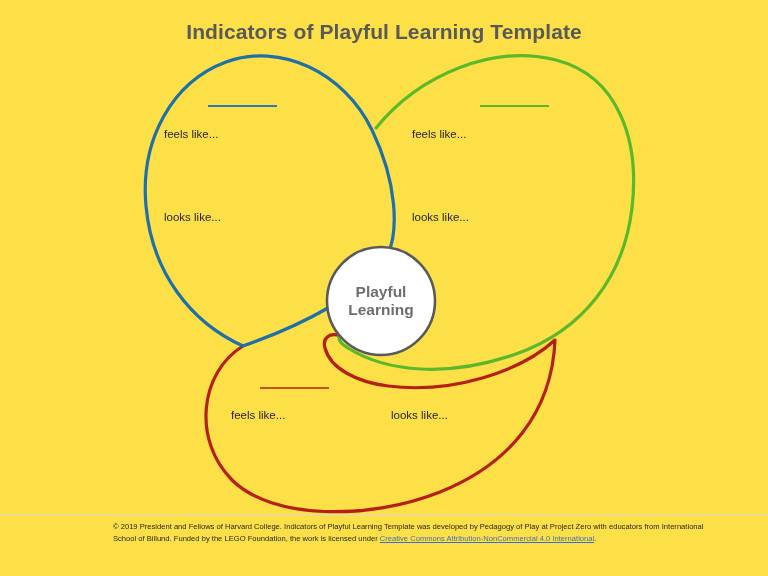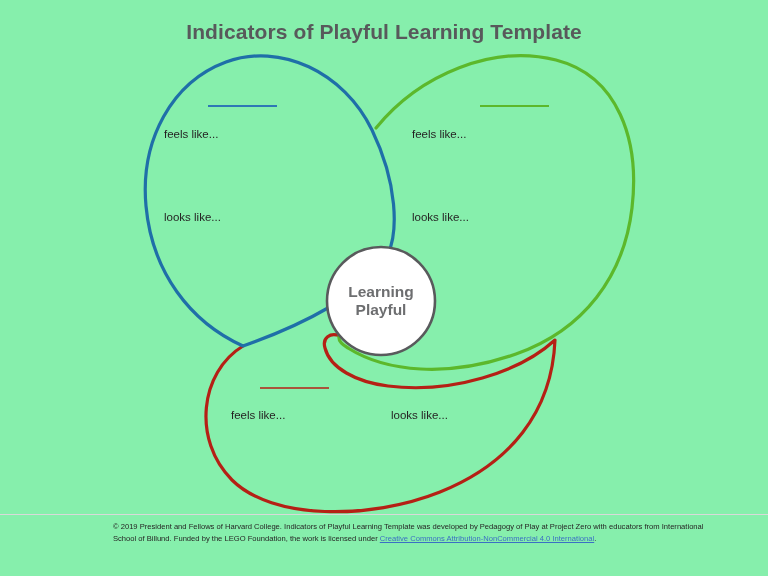--- a/index.html
+++ b/index.html
@@ -12,21 +12,21 @@
     height: 576px;
     font-family: "Liberation Sans", sans-serif;
     position: relative;
     overflow: hidden;
   }
   #page {
     position: absolute;
     left: 0; top: 0;
     width: 768px;
     height: 576px;
-    background: #86efac;
+    background: #fde047;
   }
 
   
   .title {
     position: absolute;
     left: 0;
     top: 20px;
     width: 768px;
     text-align: center;
     font-size: 21px;
@@ -138,22 +138,22 @@
     <div class="petal-label" style="left:164px; top:128px;">feels like...</div>
     <div class="petal-label" style="left:164px; top:211px;">looks like...</div>
 
     <div class="petal-label" style="left:412px; top:128px;">feels like...</div>
     <div class="petal-label" style="left:412px; top:211px;">looks like...</div>
 
     <div class="petal-label" style="left:231px; top:409px;">feels like...</div>
     <div class="petal-label" style="left:391px; top:409px;">looks like...</div>
 
     <div class="center-label" style="left:323px; top:283px;">
+      <div>Playful</div>
       <div>Learning</div>
-      <div>Playful</div>
     </div>
   </div>
 
   <div class="footer">
     <div class="footer-line"></div>
 
     <div class="copyright"><span>© 2019 President and Fellows of Harvard College. Indicators of Playful Learning Template was developed by Pedagogy of Play at Project Zero with educators from International School of Billund. Funded by the LEGO Foundation, the work is licensed under </span><a class="license-link" href="#">Creative Commons Attribution-NonCommercial 4.0 International</a><span>.</span></div>
   </div>
 
 </div>

